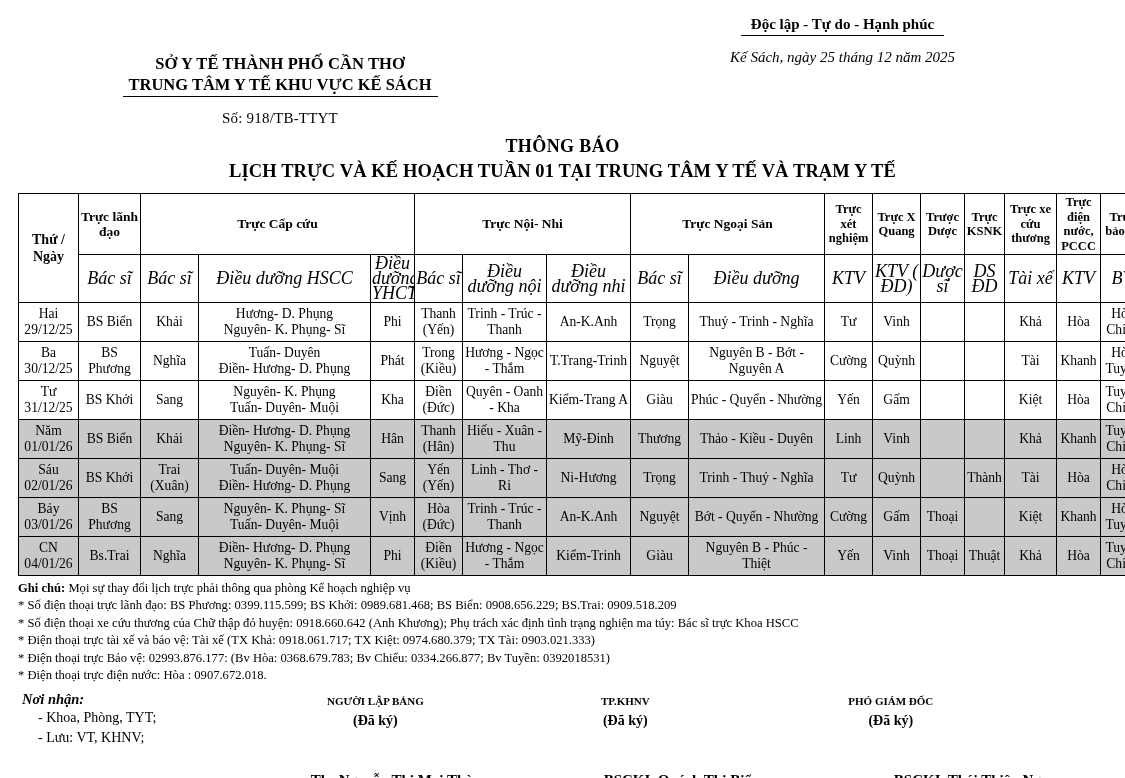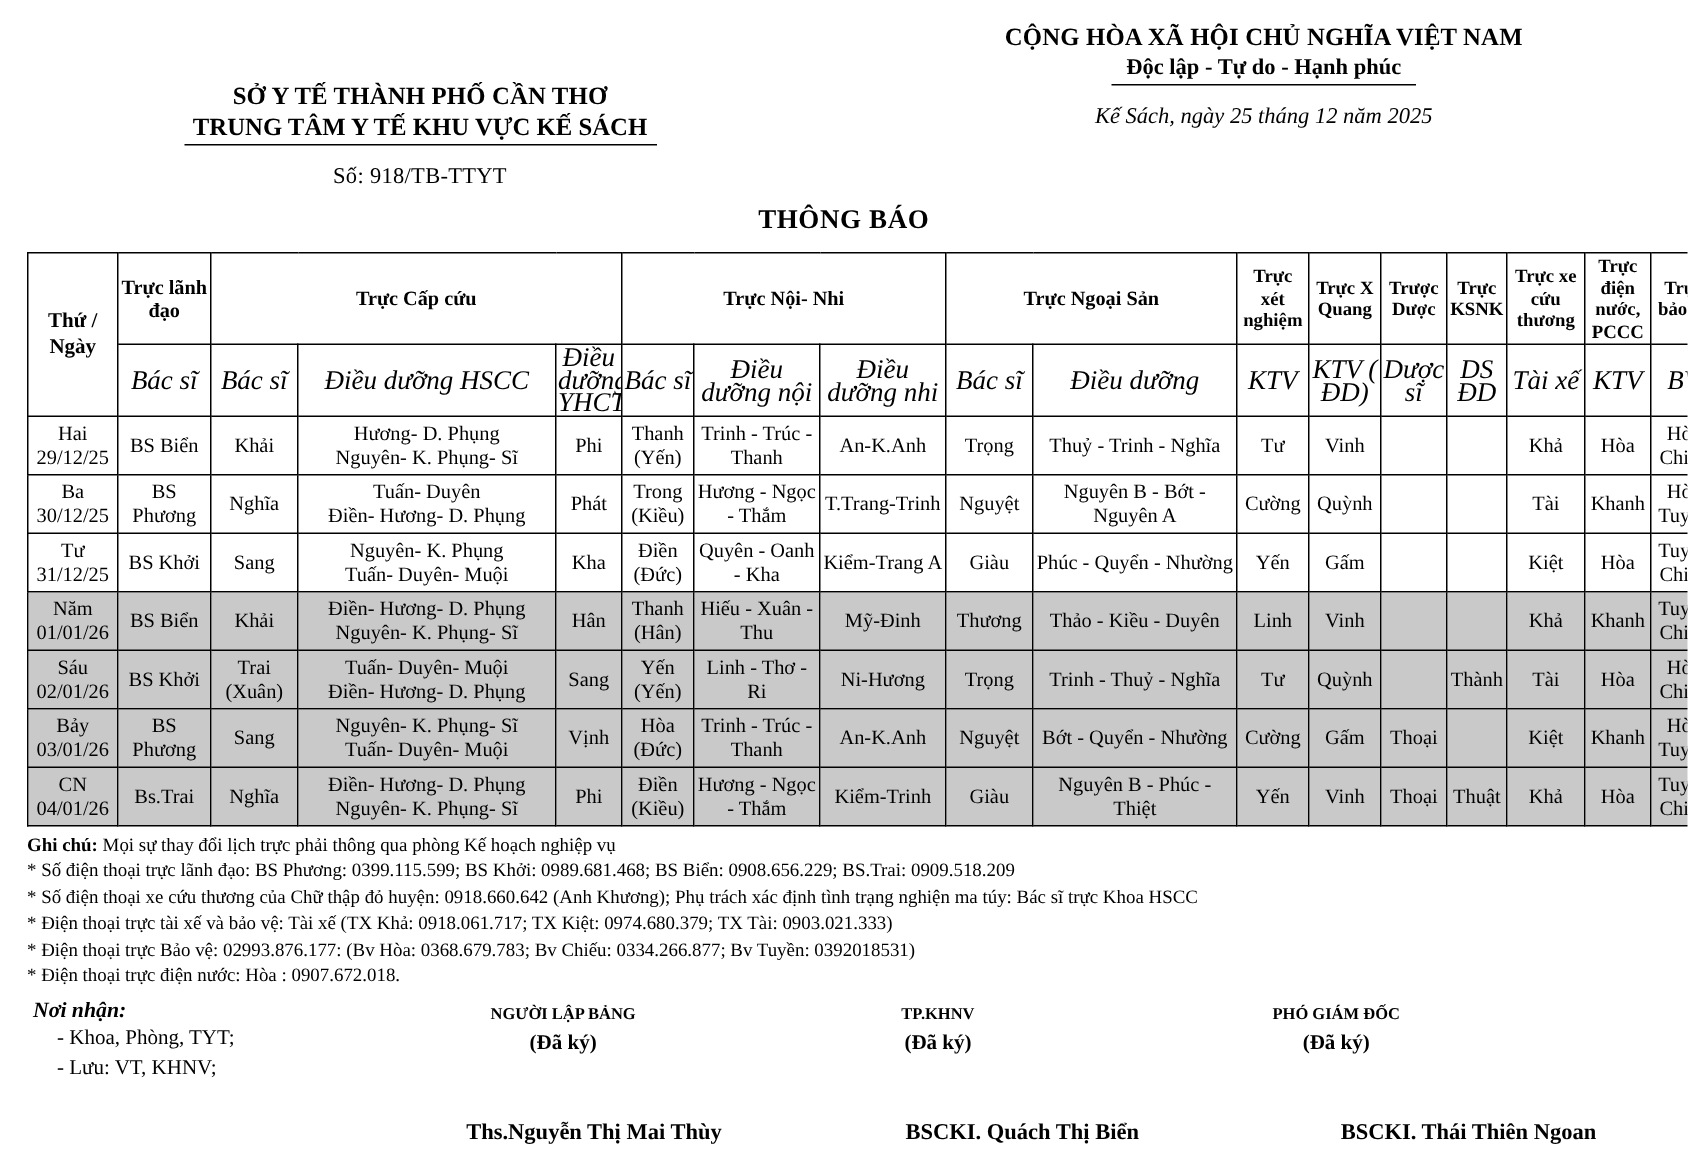--- a/index.html
+++ b/index.html
@@ -196,27 +196,27 @@
 
 <div class="page">
 
   <div class="hdr">
     <div class="hdr-col hdr-left">
       <div class="hdr-line1">SỞ Y TẾ THÀNH PHỐ CẦN THƠ</div>
       <div><span class="hdr-line2 ul">TRUNG TÂM Y TẾ KHU VỰC KẾ SÁCH</span></div>
       <div class="hdr-num">Số:  918/TB-TTYT</div>
     </div>
     <div class="hdr-col hdr-right">
-      <div class="hdr-line1">CỘNG HÒA XÃ HỘI CHỦ NGHĨA VIỆT NAM</div>
       <div><span class="hdr-sub ul">Độc lập - Tự do - Hạnh phúc</span></div>
       <div class="hdr-place">Kế Sách, ngày  25 tháng 12  năm 2025</div>
     </div>
   </div>
 
   <div class="title1">THÔNG BÁO</div>
+  <div class="title2">LỊCH TRỰC VÀ KẾ HOẠCH TUẦN 01 TẠI TRUNG TÂM Y TẾ VÀ TRẠM Y TẾ</div>
 
   <div class="tbl-wrap">
     <table class="sched">
       <colgroup>
         <col style="width:60px">
           <col style="width:62px">
           <col style="width:58px">
         <col style="width:172px">
           <col style="width:44px">
           <col style="width:48px">

